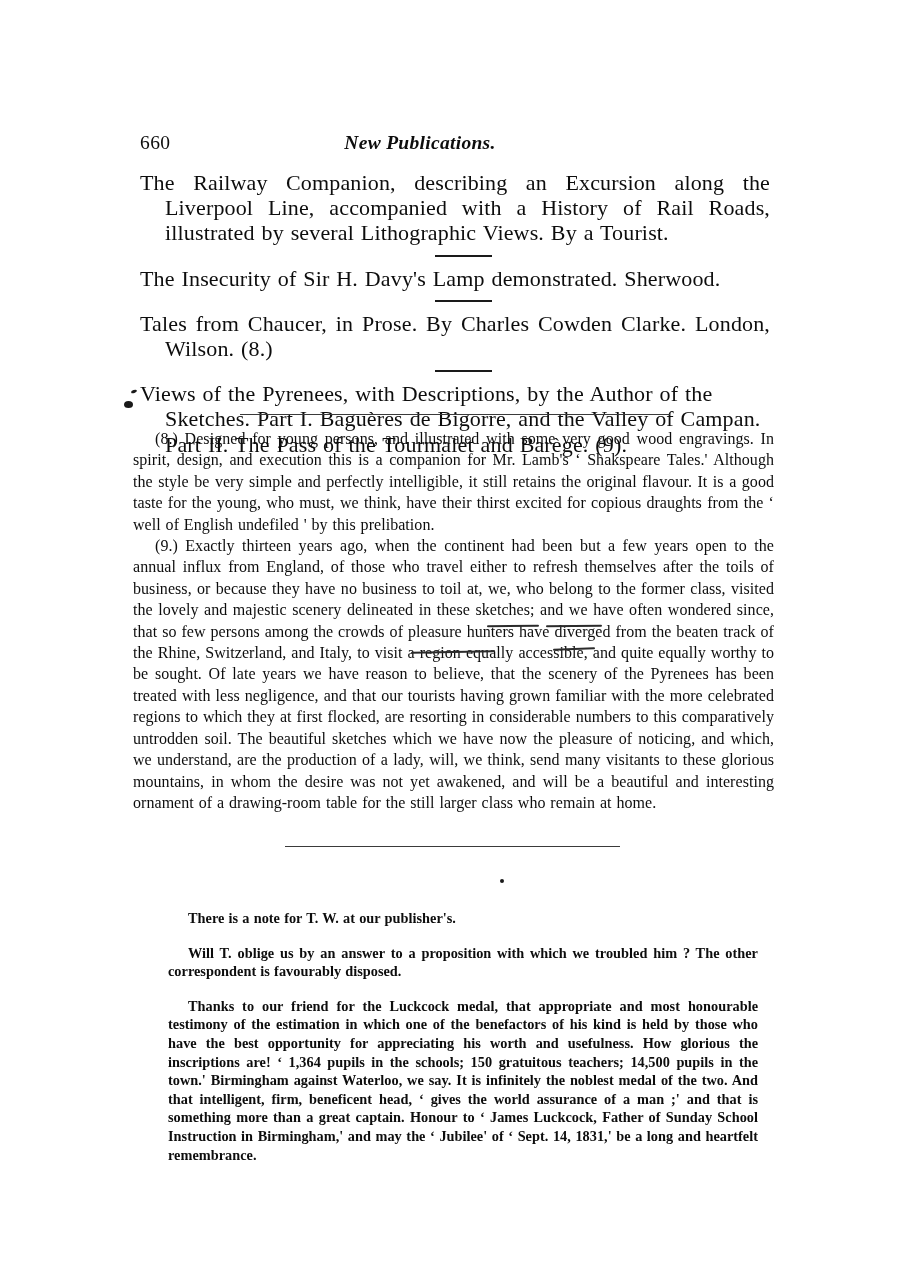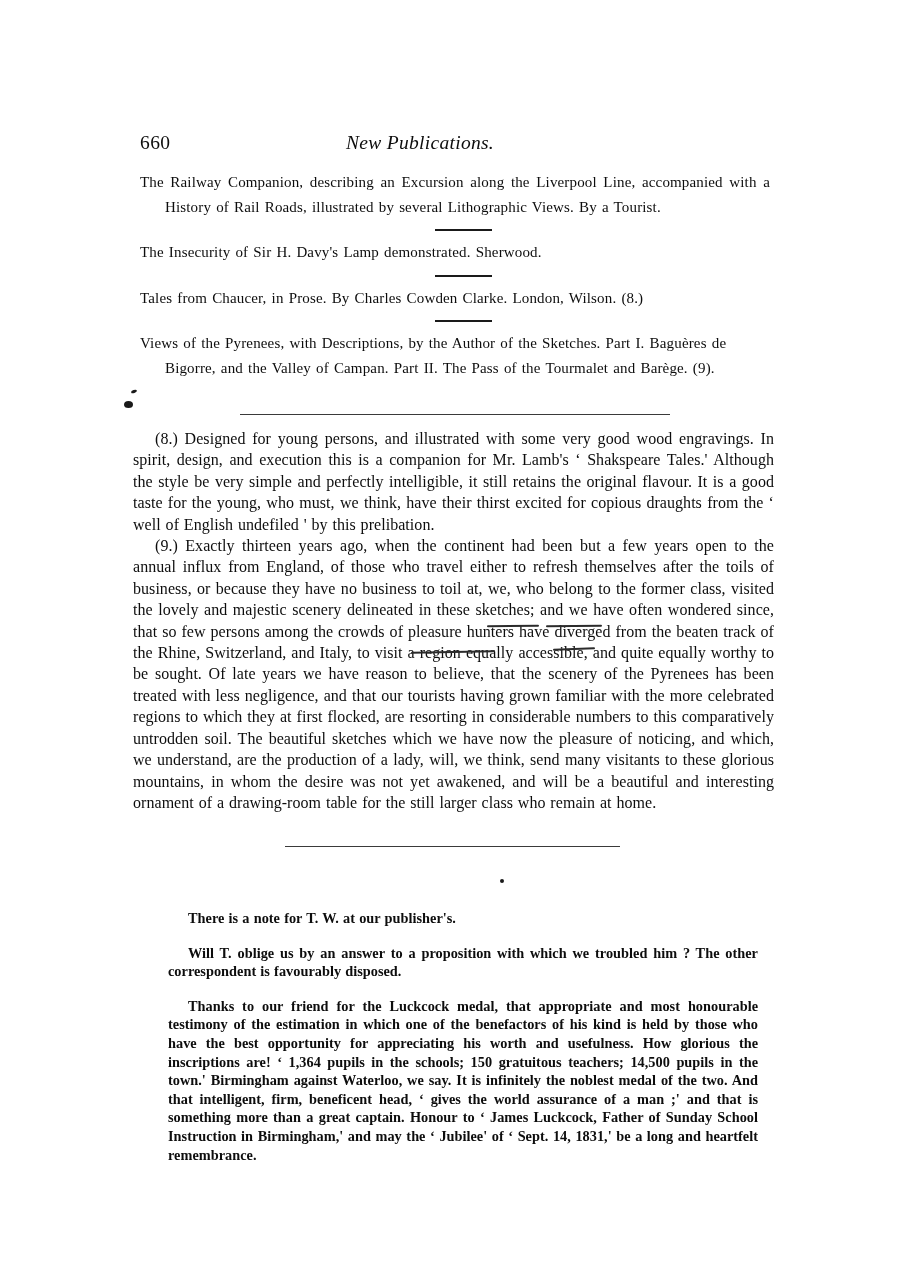--- a/index.html
+++ b/index.html
@@ -38,34 +38,34 @@
     font-size: 19.5px;
     letter-spacing: 0.4px;
   }
   .runtitle {
     position: absolute;
     left: 0;
     top: 0;
     width: 560px;
     text-align: center;
     font-style: italic;
-    font-weight: 400;
+    font-weight: 700;
     font-size: 19.5px;
     letter-spacing: 0.3px;
   }
 
   
   .entries {
     position: absolute;
     left: 140px;
     top: 170px;
     width: 630px;
   }
   .entry {
-    font-size: 15px;
+    font-size: 22px;
     line-height: 25.2px;
     text-align: justify;
     text-align-last: left;
     padding-left: 25px;
     text-indent: -25px;
     letter-spacing: 0.15px;
     word-spacing: 1.2px;
   }
   .entry.lastleft { text-align: left; }
 

